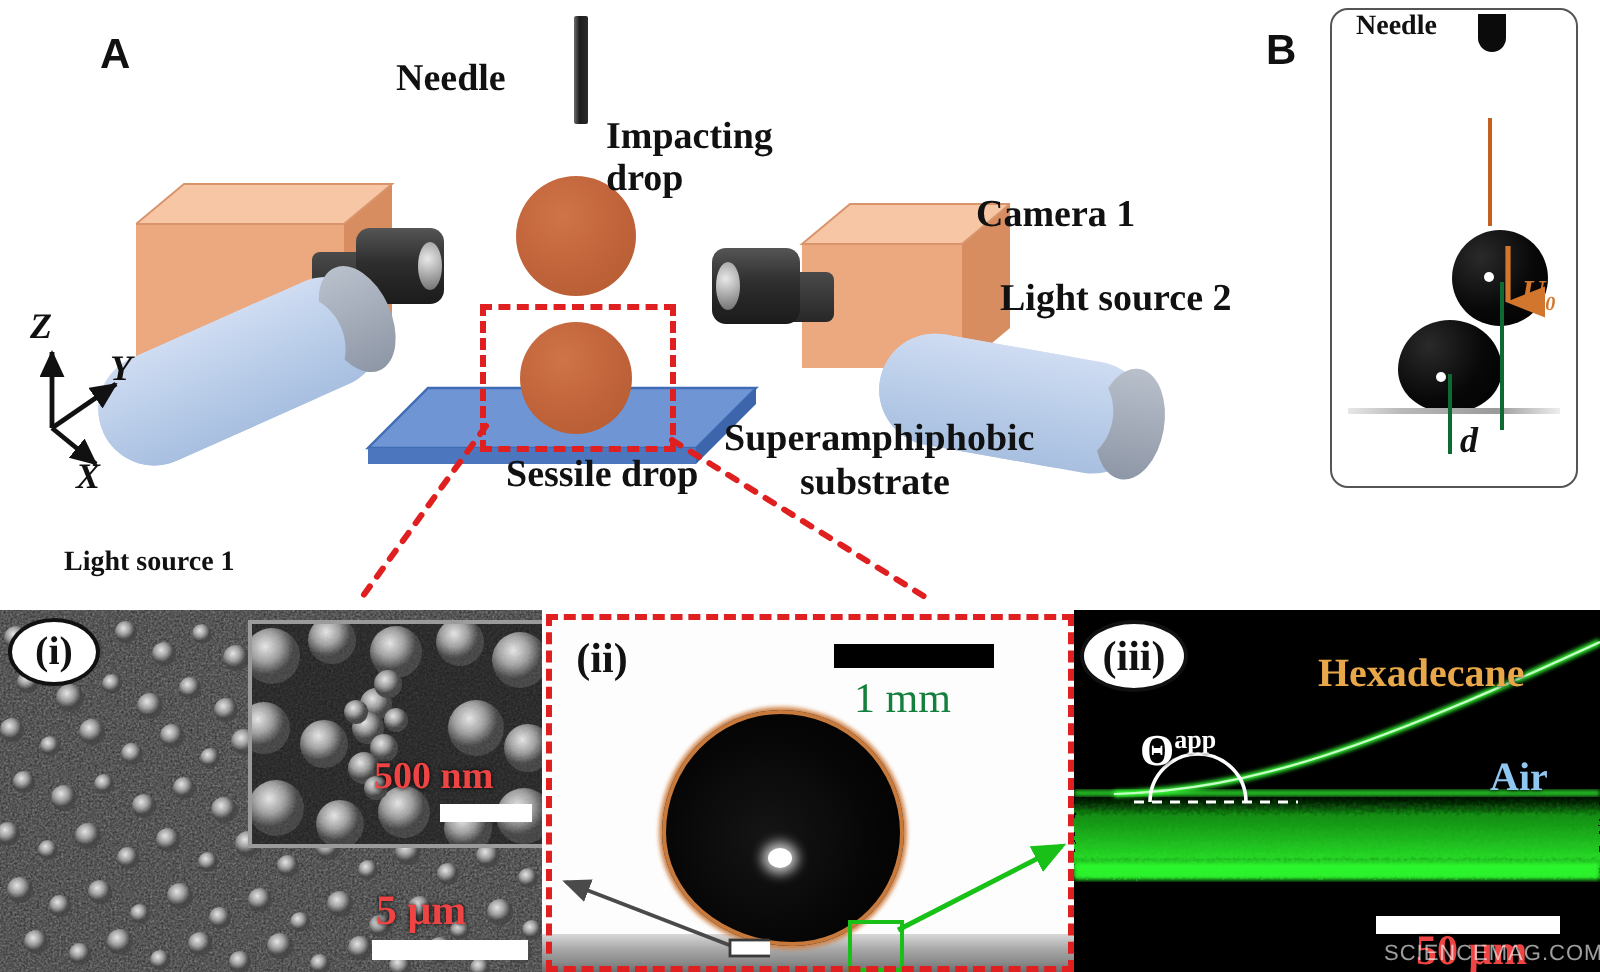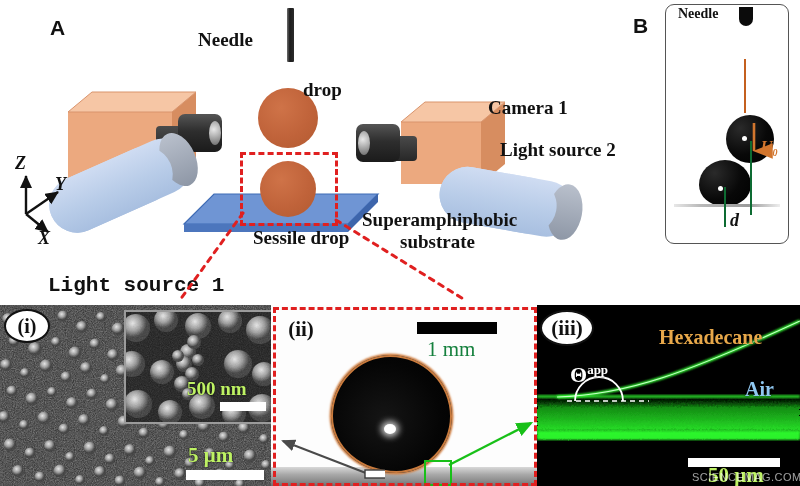--- a/index.html
+++ b/index.html
@@ -61,21 +61,21 @@
   .p-i{background:#2b2b2b;}
   .p-iii{background:#000;}
   .p-ii{background:#fdfdfd;}
 
   .sem{position:absolute;left:0;top:0;width:100%;height:100%;
        background-color:#3a3a3a;}
   .sem-inset{position:absolute;border:2px solid #9b9b9b;overflow:hidden;background:#2e2e2e;}
   .scalebar{position:absolute;background:#fff;}
   .scalebar-dark{position:absolute;background:#000;}
   .sc-lbl{position:absolute;font-family:"Liberation Serif",serif;font-weight:700;
-          color:#bef264;white-space:nowrap;text-shadow:0 0 2px #000;}
+          color:#ef4444;white-space:nowrap;text-shadow:0 0 2px #000;}
   .sc-lbl-dark{position:absolute;font-family:"Liberation Serif",serif;font-weight:400;
           color:#15803d;white-space:nowrap;}
 
   .romanid{position:absolute;background:#fff;border:2px solid #111;border-radius:50%/50%;
            font-family:"Liberation Serif",serif;font-weight:700;color:#111;
            display:flex;align-items:center;justify-content:center;}
 
   .bigdrop{position:absolute;border-radius:49% 51% 46% 54%/52% 52% 48% 48%;
            background:radial-gradient(circle at 44% 54%,#151515,#050505 60%,#000);
            box-shadow:0 0 0 2px #c87a3d inset, 0 0 2px 1.5px #d08045;}
@@ -94,20 +94,21 @@
 <div class="fig">
 
   <div class="schematic">
 
     <div class="panelid" style="left:50px;top:16px;font-size:21px;">A</div>
 
     <div class="lbl" style="left:198px;top:30px;font-size:19px;">Needle</div>
     <div class="needle" style="left:287px;top:8px;width:7px;height:54px;"></div>
 
     <div class="drop" style="left:258px;top:88px;width:60px;height:60px;"></div>
+    <div class="lbl" style="left:303px;top:59px;font-size:19px;">Impacting</div>
     <div class="lbl" style="left:303px;top:80px;font-size:19px;">drop</div>
 
     <div class="camera-body" style="left:68px;top:90px;width:150px;height:100px;">
 
       <svg width="150" height="100" style="position:absolute;left:0;top:0;">
         <polygon points="0,22 24,2 128,2 104,22" fill="#f6c6a5"></polygon>
         <polygon points="0,22 104,22 104,88 0,88" fill="#eca97f"></polygon>
         <polygon points="104,22 128,2 128,68 104,88" fill="#d78d60"></polygon>
         <polygon points="0,22 24,2 128,2 104,22" fill="none" stroke="#d9946c" stroke-width="1"></polygon>
       </svg>
@@ -134,21 +135,21 @@
       <div class="light-cap" style="left:110px;top:4px;width:34px;height:56px;"></div>
       <div class="light-tube" style="left:0;top:4px;width:118px;height:56px;"></div>
     </div>
     <div class="lbl" style="left:500px;top:140px;font-size:19px;">Light source 2</div>
 
     <div class="light" style="left:52px;top:182px;width:160px;height:70px;transform:rotate(-24deg);transform-origin:0 50%;">
       <div class="light-tube" style="left:0;top:6px;width:150px;height:56px;"></div>
       <div class="light-cap" style="left:122px;top:6px;width:34px;height:56px;"></div>
       <div class="light-tube" style="left:0;top:6px;width:130px;height:56px;"></div>
     </div>
-    <div class="lbl" style="left:48px;top:275px;font-size:21px;font-family:Liberation Mono, monospace;">Light source 1</div>
+    <div class="lbl" style="left:32px;top:275px;font-size:14px;">Light source 1</div>
 
     <svg width="230" height="70" style="position:absolute;left:182px;top:182px;">
       <polygon points="32,12 196,12 166,42 2,42" fill="#6f95d4" stroke="#3f6cb5" stroke-width="1.2"></polygon>
       <polygon points="2,42 166,42 166,50 2,50" fill="#4c76bd"></polygon>
       <polygon points="166,42 196,12 196,20 166,50" fill="#3d65ab"></polygon>
     </svg>
 
     <div class="drop" style="left:260px;top:161px;width:56px;height:56px;"></div>
 
     <div class="redbox" style="left:240px;top:152px;width:92px;height:68px;"></div>

